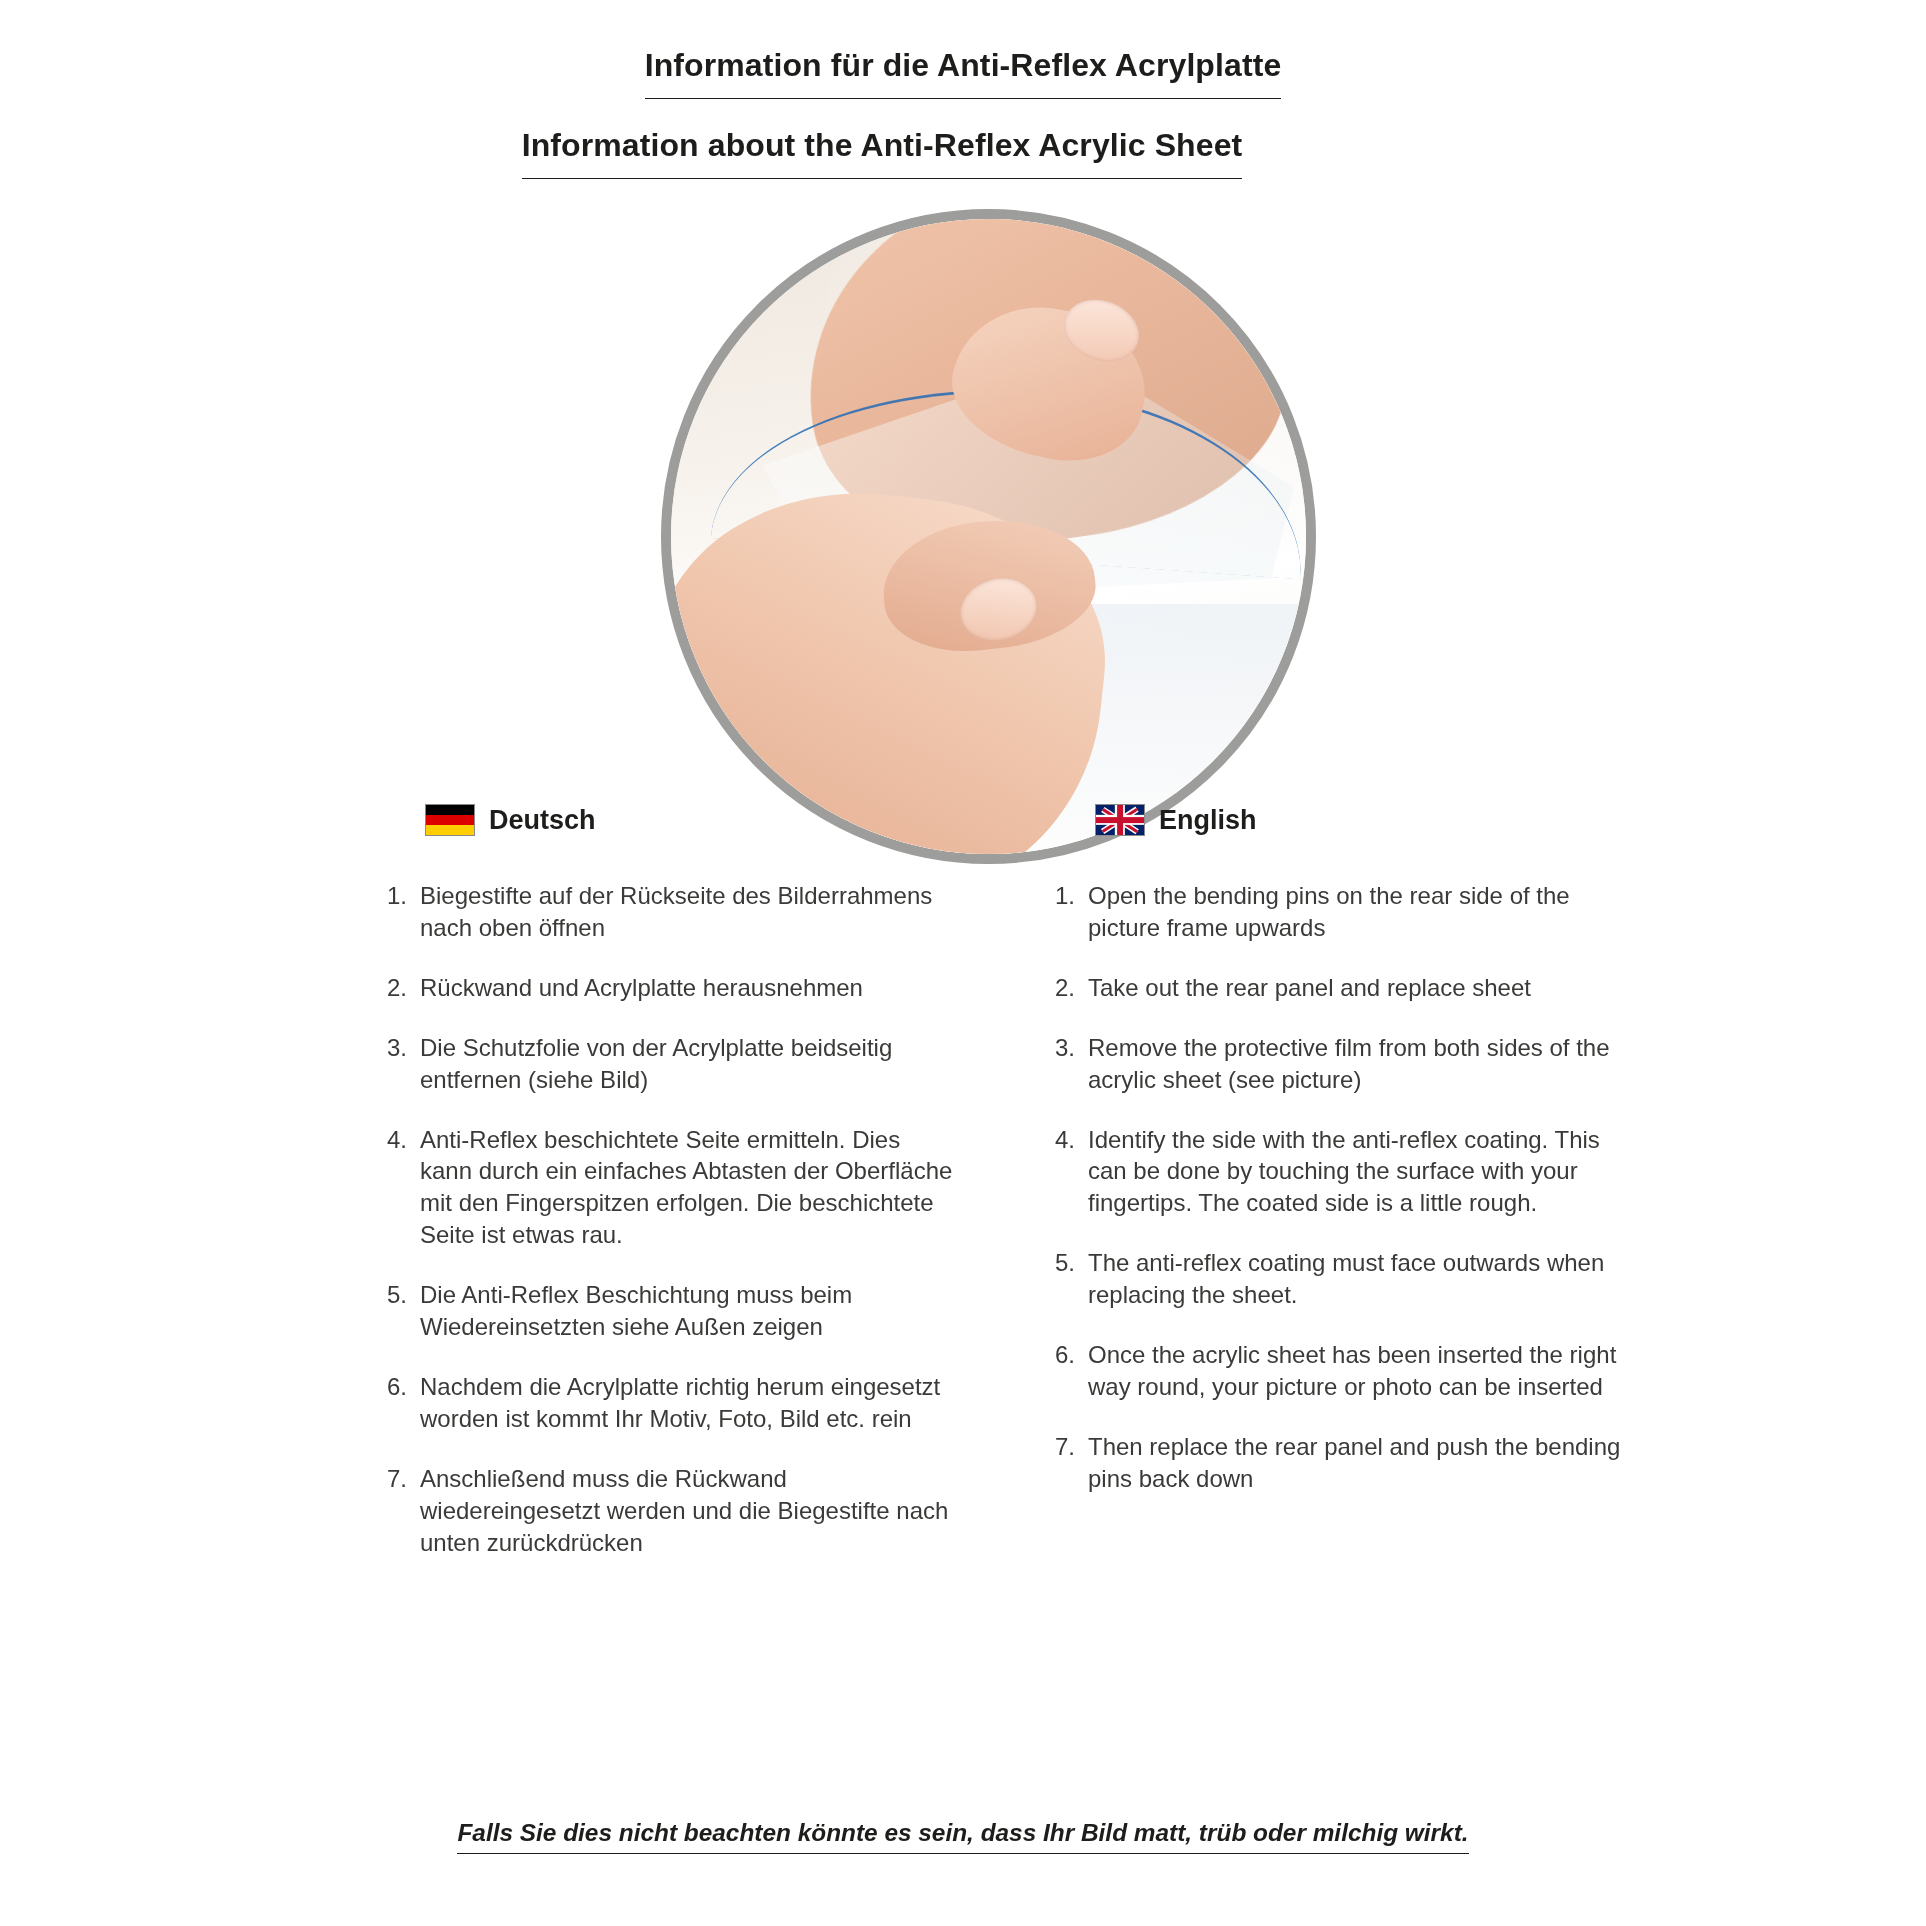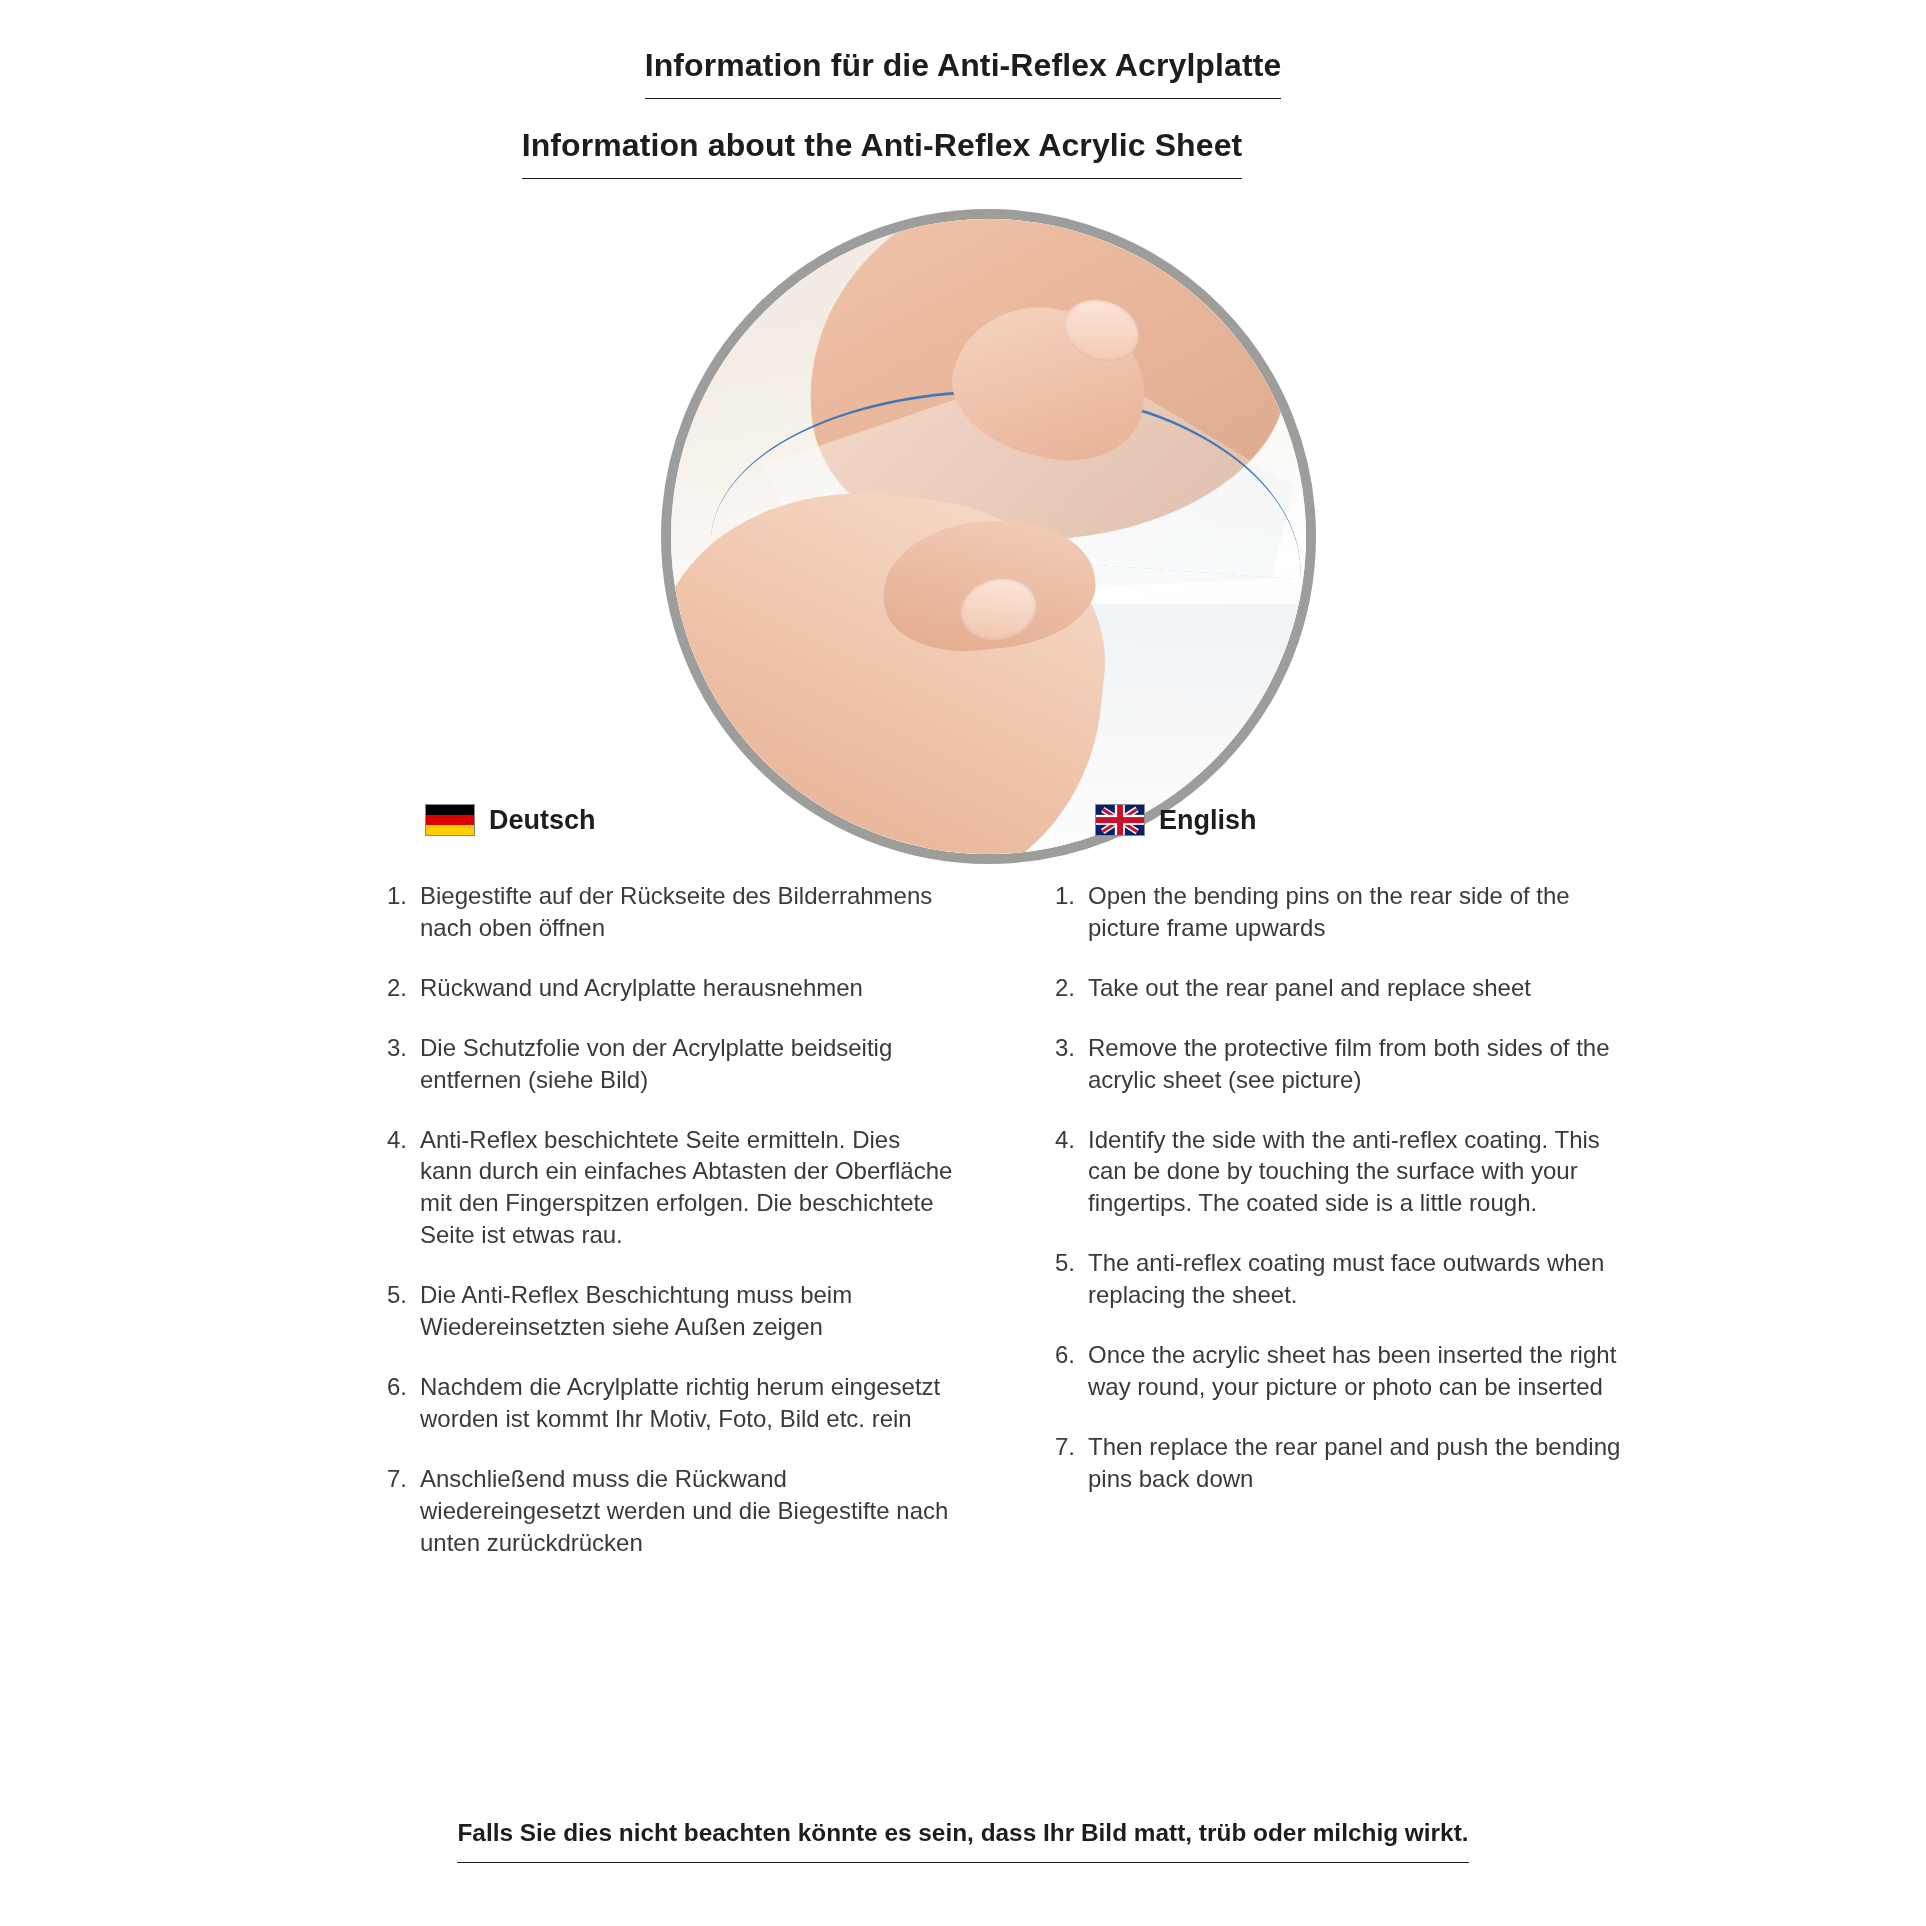--- a/index.html
+++ b/index.html
@@ -253,24 +253,25 @@
   .footnotes {
     position: absolute;
     left: 0;
     top: 1817px;
     width: 1926px;
     text-align: center;
   }
   .footnote {
     font-size: 24.4px;
     font-weight: bold;
+    font-style: italic;
     color: #1d1d1b;
     display: inline-block;
     border-bottom: 1.3px solid #1d1d1b;
-    padding-bottom: 13px;
+    padding-bottom: 4px;
     line-height: 1.3;
   }
   .footnote-2-wrap {
     position: absolute;
     left: 0;
     top: 1881px;
     width: 1926px;
     text-align: center;
   }
 </style>

